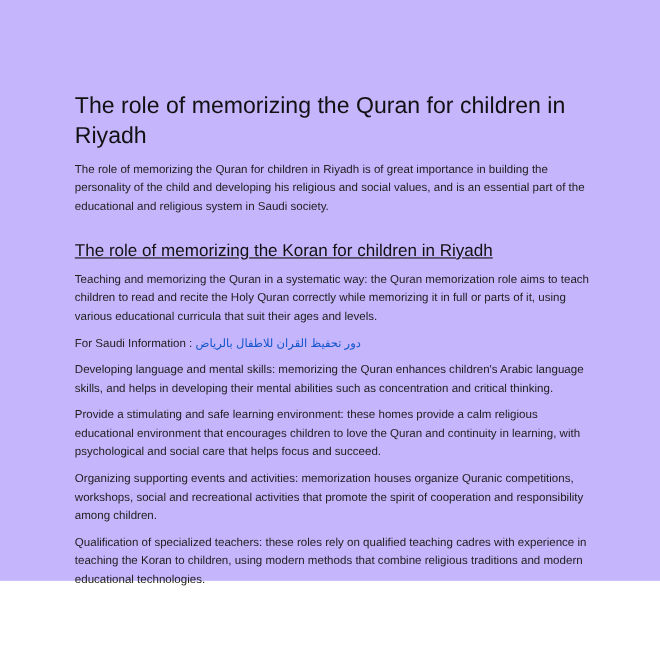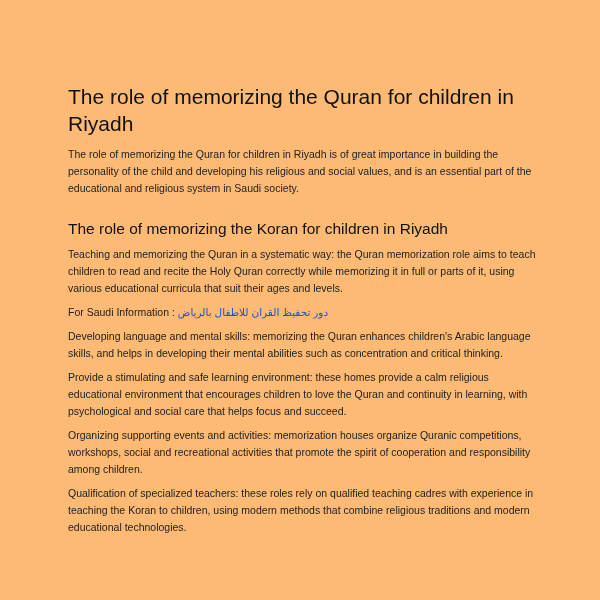--- a/index.html
+++ b/index.html
@@ -6,23 +6,23 @@
     margin: 0;
     padding: 0;
     width: 600px;
     height: 600px;
     overflow: hidden;
     background: #ffffff;
   }
   .page {
     box-sizing: border-box;
     width: 600px;
-    height: 600px;
+    height: 528px;
     padding: 83px 62px 12px 68px;
-    background: #fdba74;
+    background: #c4b5fd;
     display: flex;
     flex-direction: column;
     font-family: "Liberation Sans", sans-serif;
     color: #1b1b1b;
   }
   .content {
     width: 470px;
     display: flex;
     flex-direction: column;
   }
@@ -32,20 +32,21 @@
     font-weight: 400;
     color: #111111;
     margin: 0 0 9px 0;
   }
   h2.section-heading {
     font-size: 15.5px;
     line-height: 21px;
     font-weight: 400;
     color: #111111;
     margin: 14px 0 7px 0;
+    text-decoration: underline;
   }
   p.body-text {
     font-size: 10.5px;
     line-height: 17px;
     margin: 0 0 7px 0;
     color: #222222;
   }
   .more-info {
     font-size: 10.5px;
     line-height: 17px;

